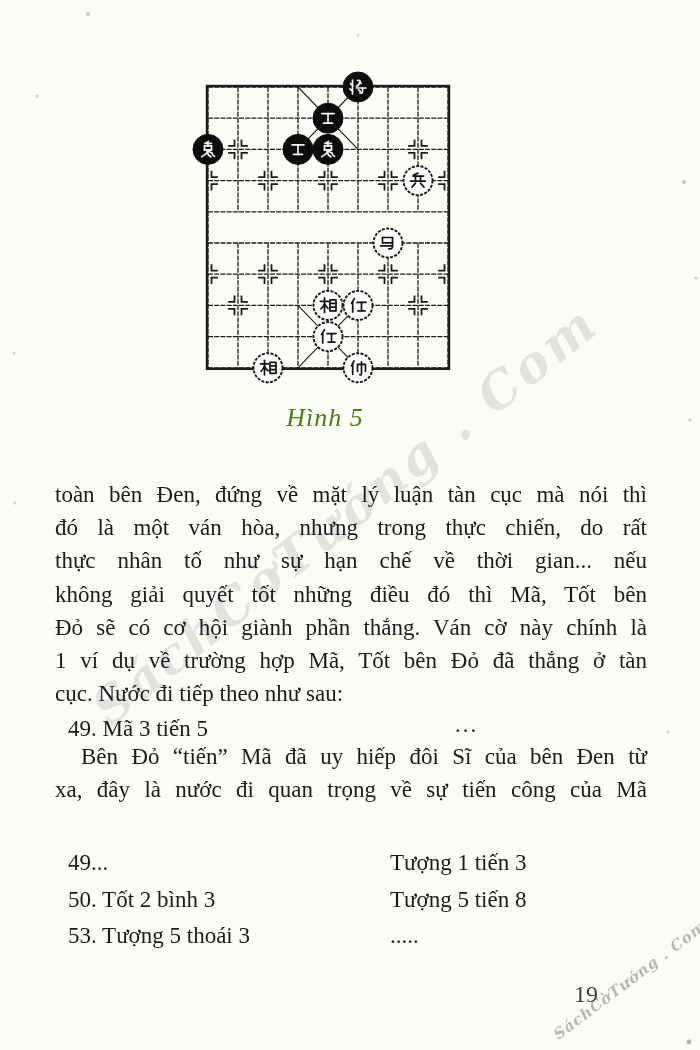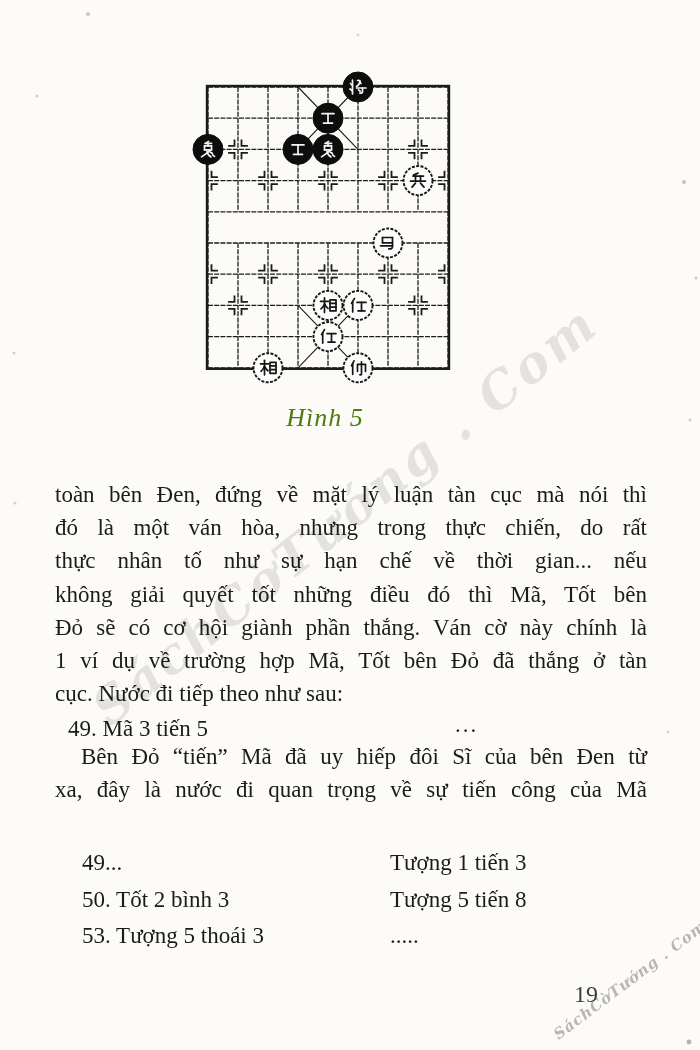--- a/index.html
+++ b/index.html
@@ -38,21 +38,21 @@
   .p1{top:478px;}
   .p2{top:740px;}
   .jline{text-align:justify;text-align-last:justify;height:33.2px;}
   .jline.last{text-align:center;text-align-last:left;}
   .p2 .indent{text-indent:26px;}
   .moveline{position:absolute;left:55px;top:712px;width:592px;font-size:23px;line-height:33px;}
   .moveline .ml-left{margin-left:13px;}
   .moveline .ml-right{position:absolute;left:400px;top:-4px;letter-spacing:2px;}
   .mtable{position:absolute;left:55px;top:845px;width:592px;font-size:23px;}
   .mrow{position:relative;height:36.6px;line-height:36.6px;}
-  .mleft{margin-left:27px;}
+  .mleft{margin-left:13px;}
   .mright{position:absolute;left:335px;top:0;}
   
   .specks{
     position:absolute;left:0;top:0;width:2px;height:2px;border-radius:50%;
     box-shadow:
       87px 13px 0 1px #c9c9c4, 36px 95px 0 0.5px #cfcfca,
       683px 181px 0 1px #c4c4bf, 695px 277px 0 0.5px #cccccc,
       13px 352px 0 0.5px #d0d0cb, 689px 419px 0 0.5px #cfcfca,
       14px 502px 0 0.5px #d2d2cd, 667px 731px 0 0.5px #d4d4cf,
       357px 34px 0 0.5px #d6d6d1, 688px 1041px 0 1.5px #b5b5b0;

